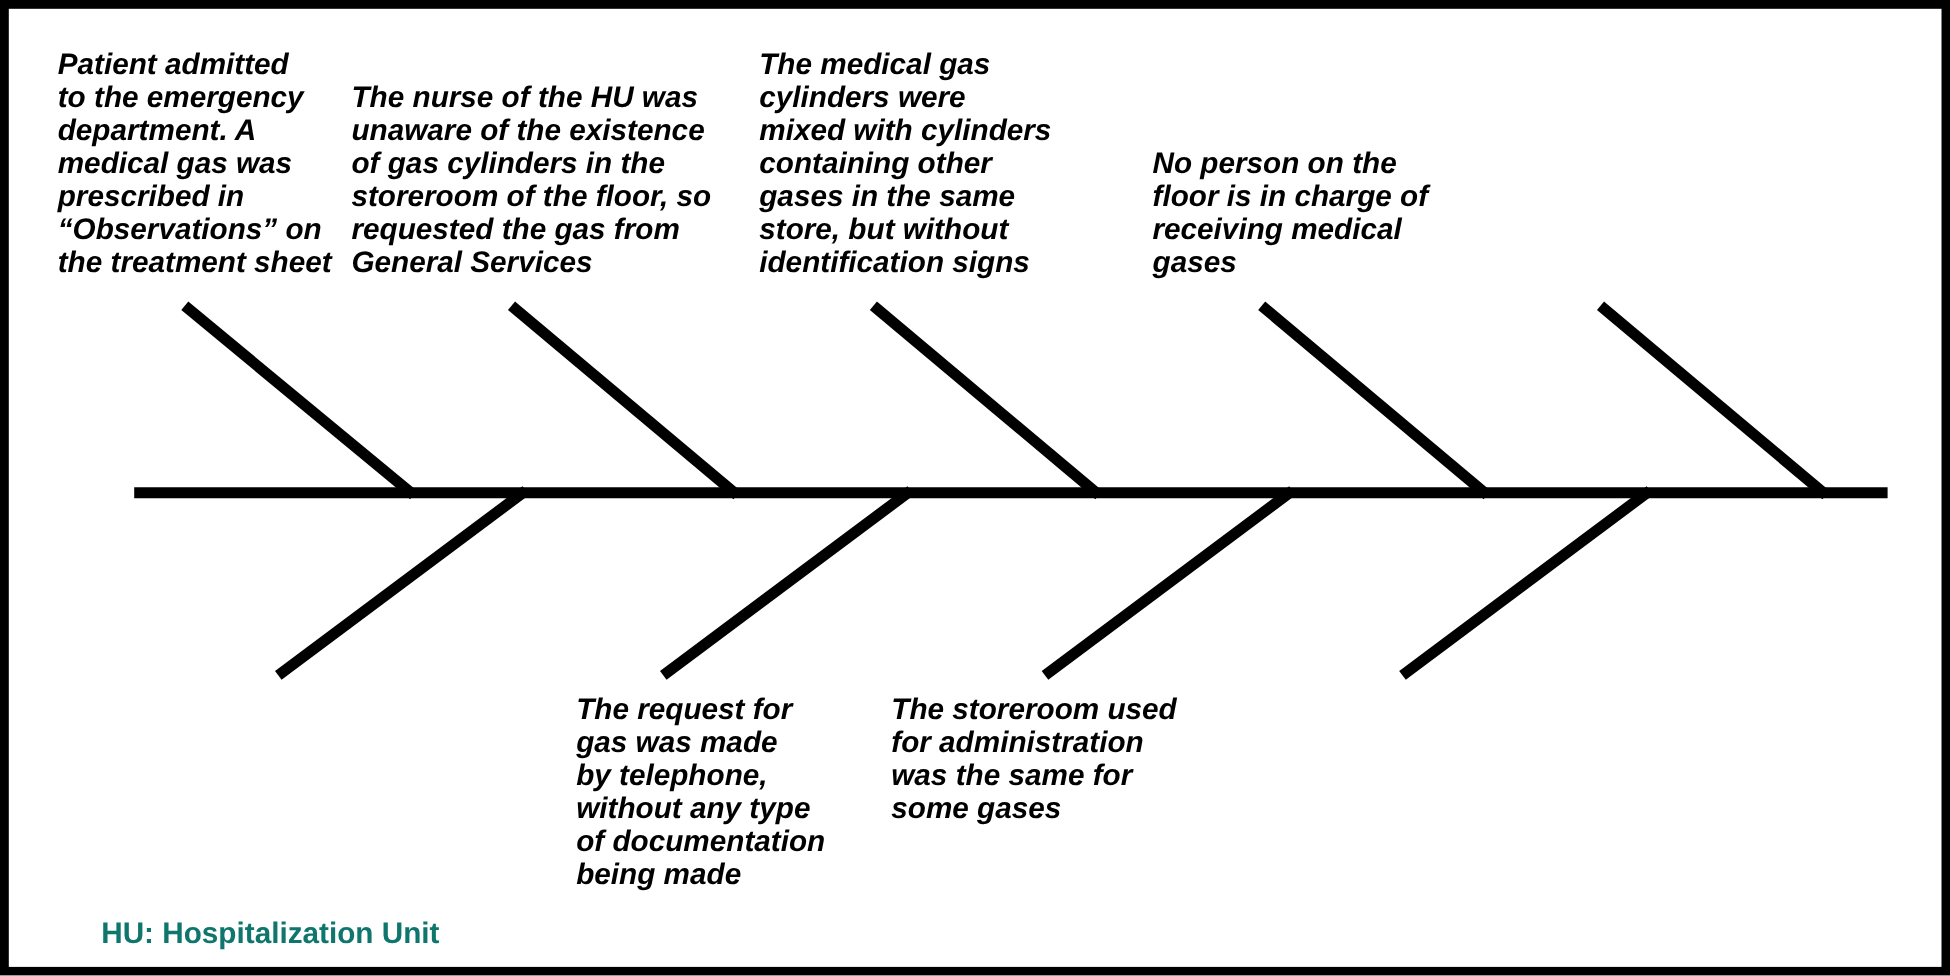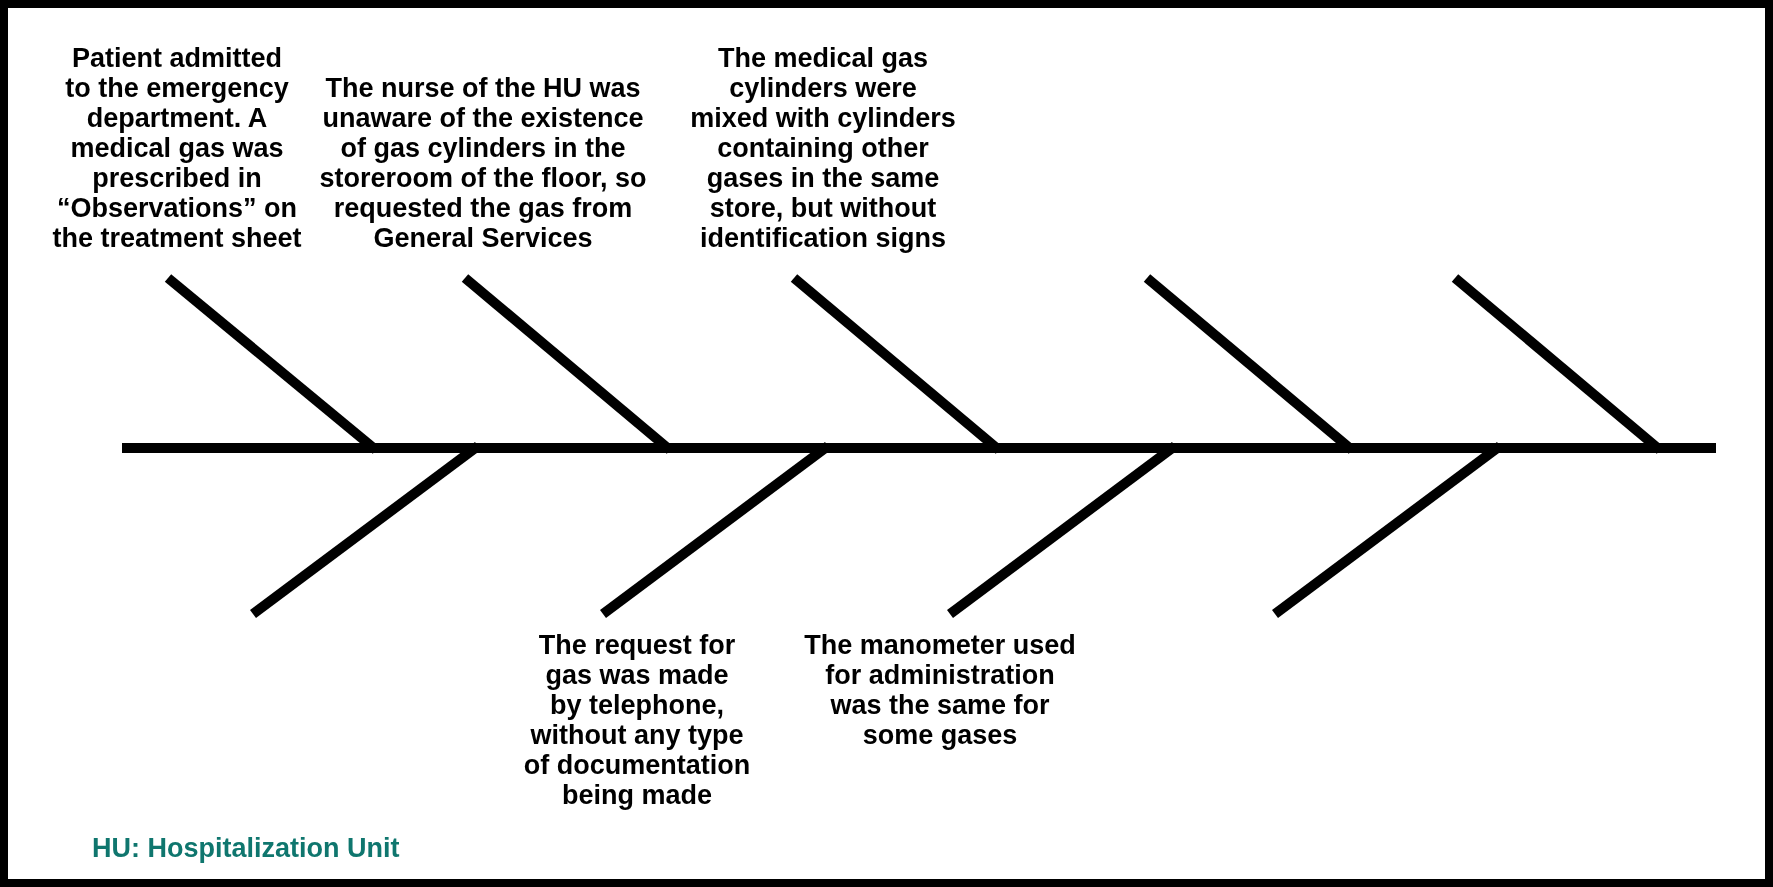--- a/index.html
+++ b/index.html
@@ -27,25 +27,25 @@
     top: 0;
   }
   .bones-svg line {
     stroke: #000000;
     stroke-width: 10;
   }
   .cause {
     position: absolute;
     transform: translateX(-50%);
     white-space: pre;
-    text-align: center;
     color: #000000;
     font-size: 27px;
     line-height: 30px;
     font-weight: 700;
+    font-style: italic;
   }
   .cause.top-row { bottom: 634px; }
   .cause.bottom-row { top: 630px; }
   .footnote {
     position: absolute;
     left: 92px;
     top: 833px;
     color: #0f766e;
     font-size: 27px;
     line-height: 30px;
@@ -86,28 +86,32 @@
 containing other
 gases in the same
 store, but without
 identification signs</div>
   <div class="cause top-row" style="left:483px;">The nurse of the HU was
 unaware of the existence
 of gas cylinders in the
 storeroom of the floor, so
 requested the gas from
 General Services</div>
+  <div class="cause top-row" style="left:1173px;">No person on the
+floor is in charge of
+receiving medical
+gases</div>
 
   <div class="cause bottom-row" style="left:637px;">The request for
 gas was made
 by telephone,
 without any type
 of documentation
 being made</div>
-  <div class="cause bottom-row" style="left:940px;">The manometer used
+  <div class="cause bottom-row" style="left:940px;">The storeroom used
 for administration
 was the same for
 some gases</div>
 
   <div class="footnote">HU: Hospitalization Unit</div>
 
   <div class="frame"></div>
 </div>
 
 </body></html>

